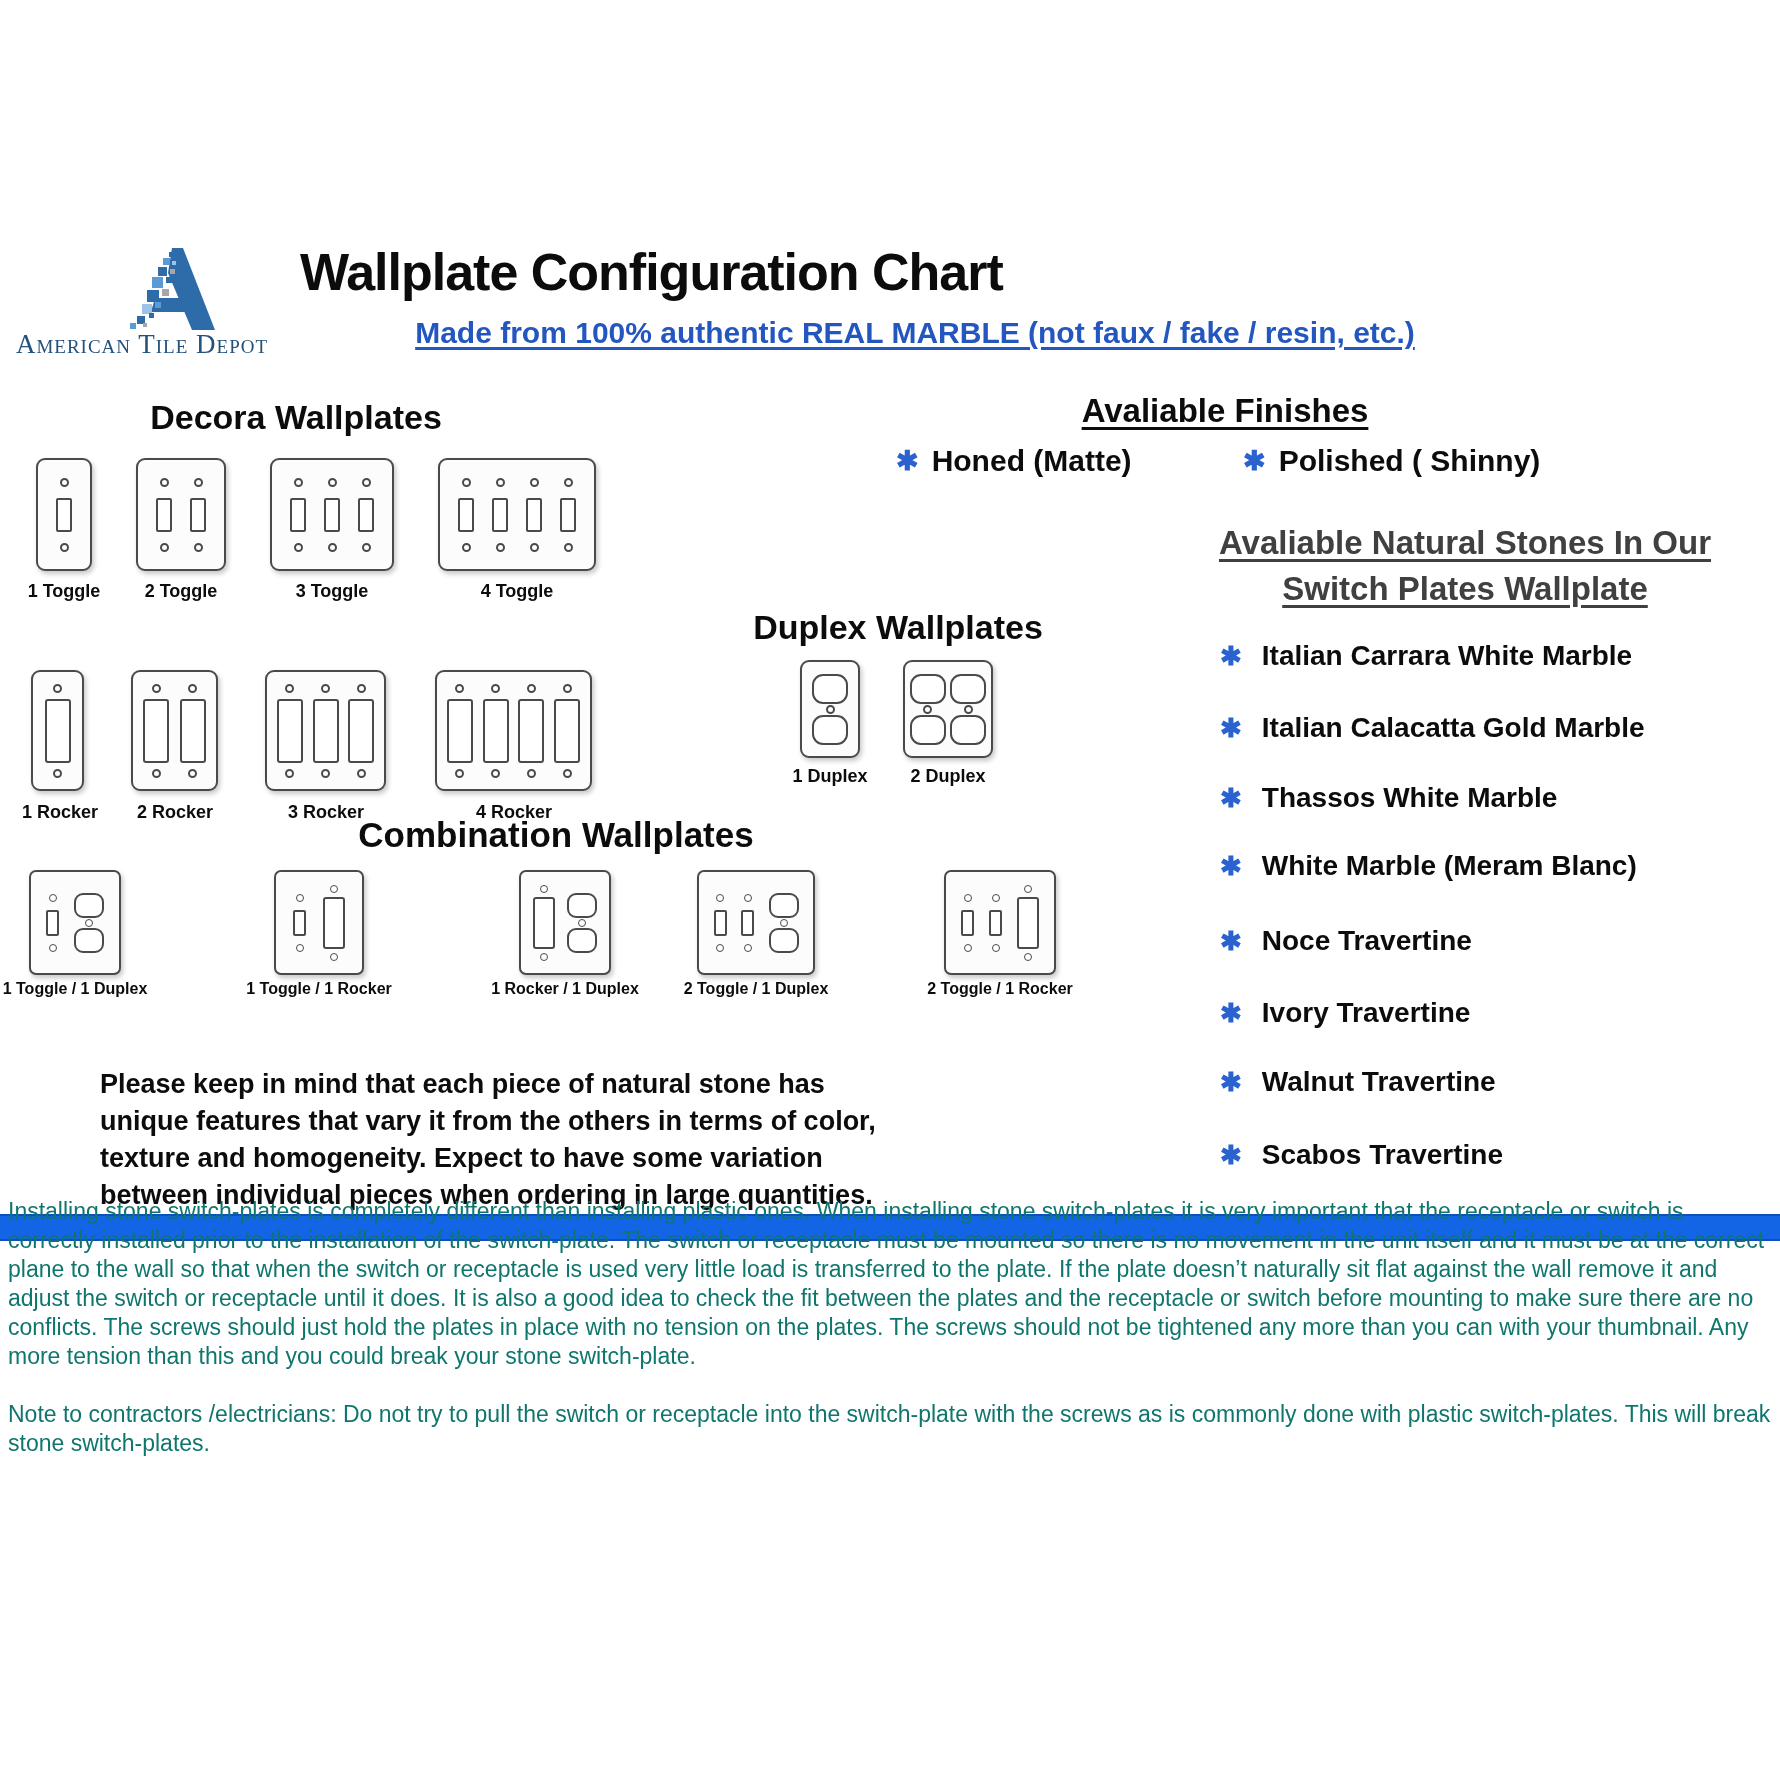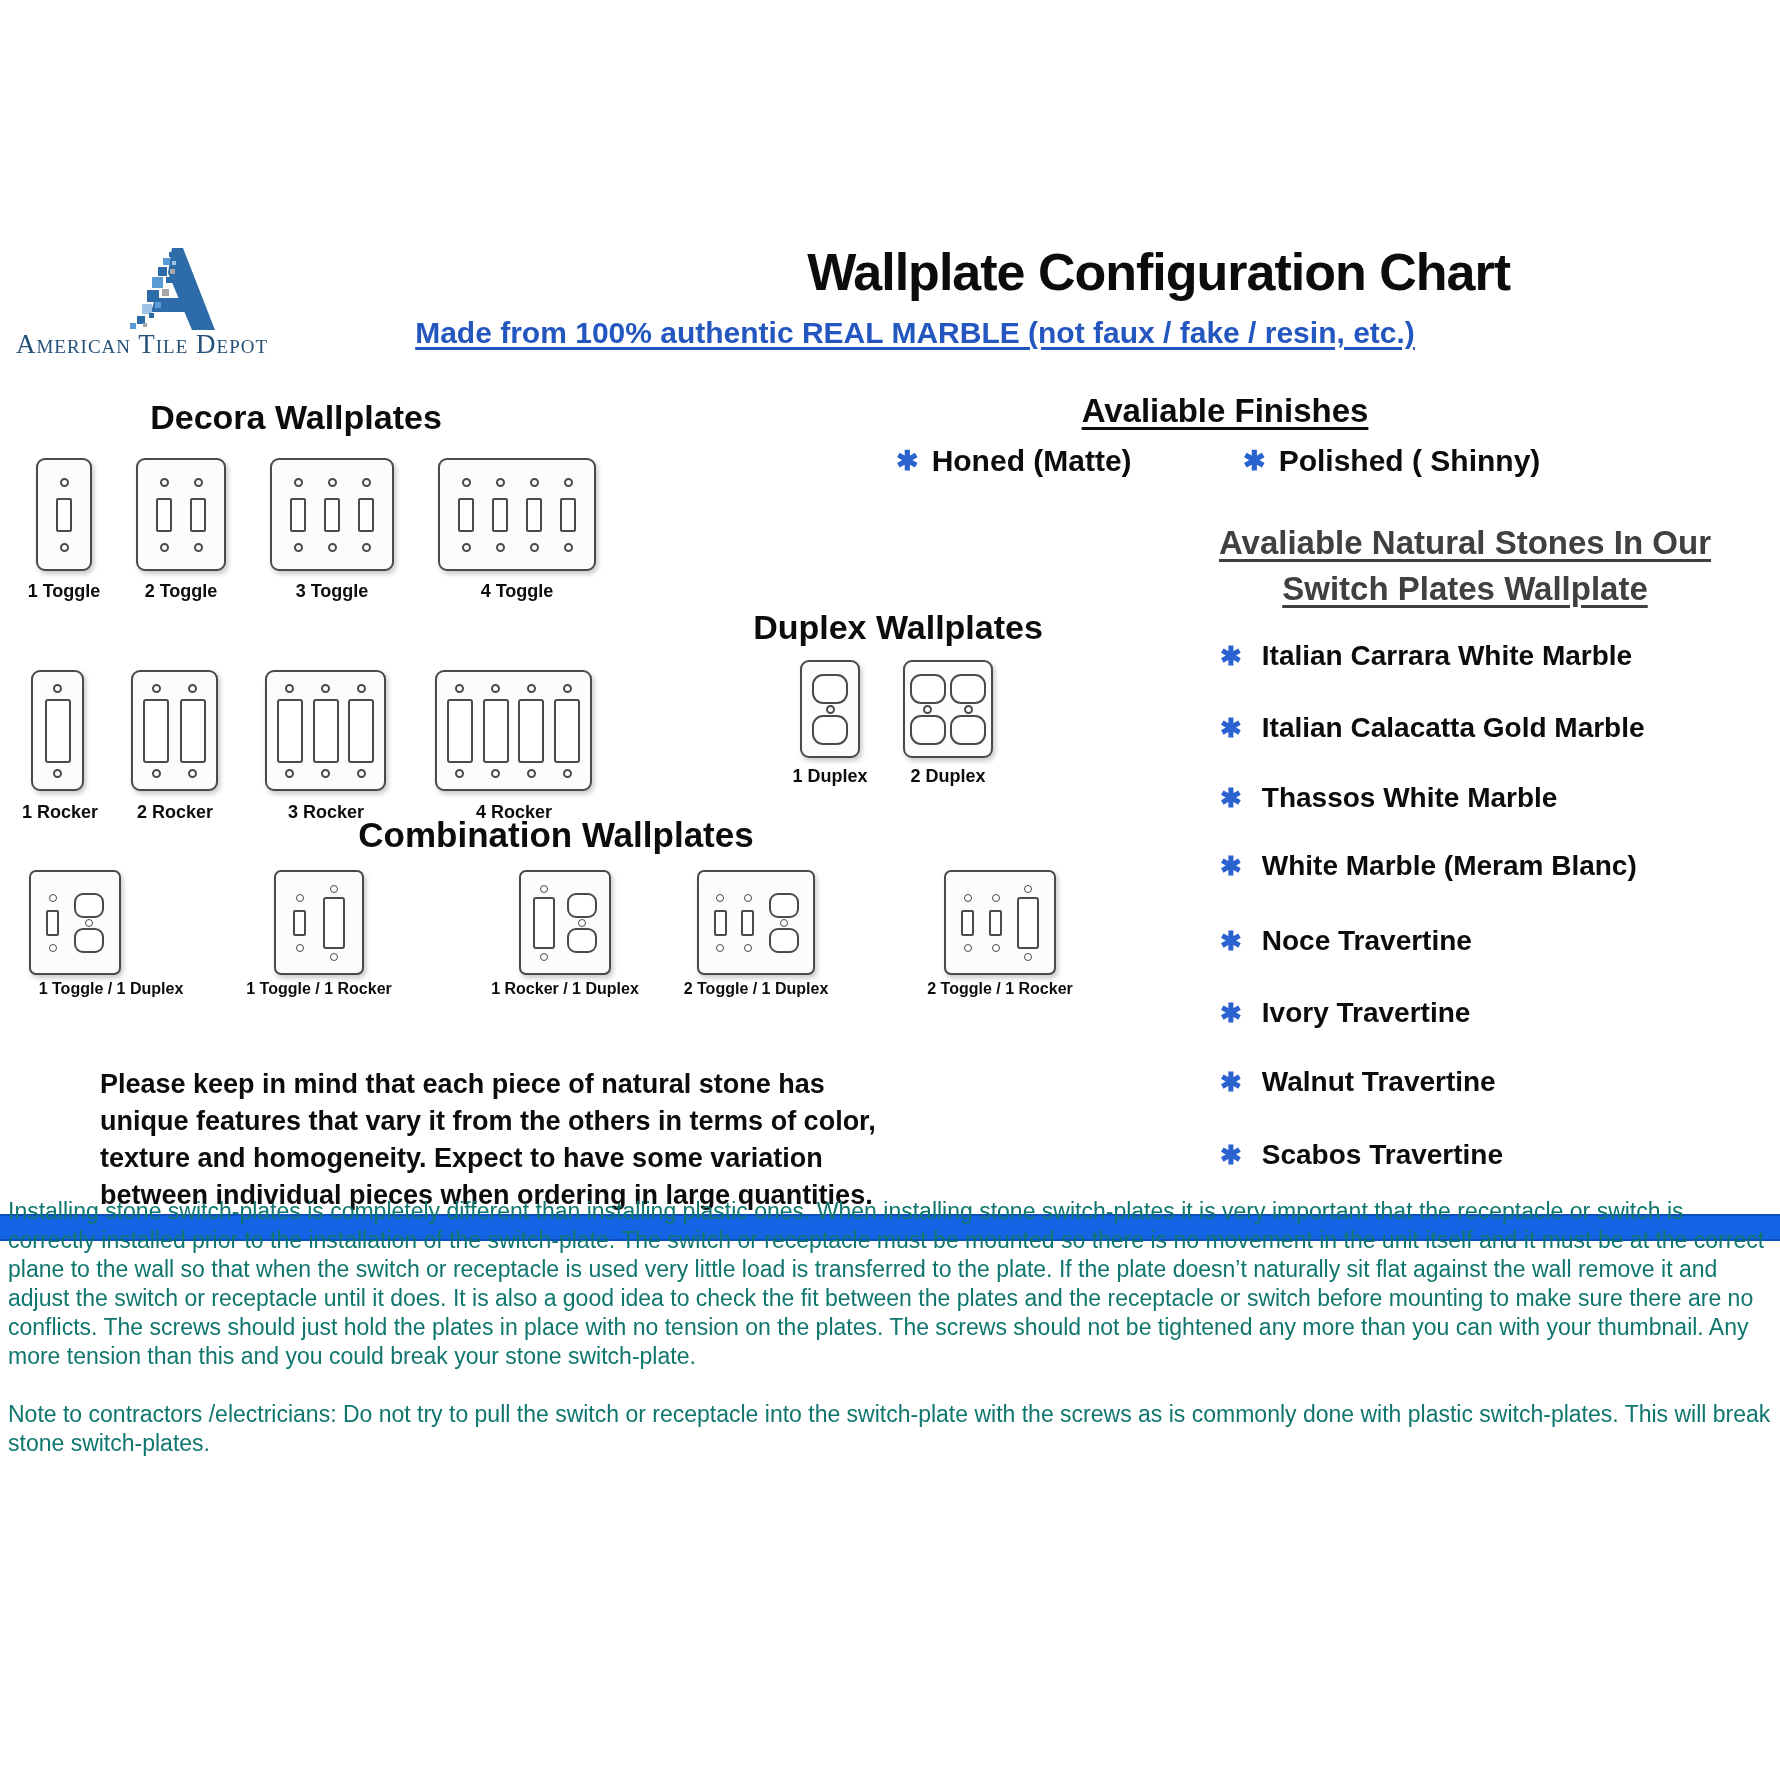--- a/index.html
+++ b/index.html
@@ -3,21 +3,21 @@
 <meta charset="utf-8">
 <style>
   html,body{margin:0;padding:0;background:#ffffff;}
   #page{position:relative;width:1780px;height:1780px;background:#ffffff;overflow:hidden;
         font-family:"Liberation Sans", sans-serif;color:#111;}
 
   
   #logo-text{position:absolute;left:8px;top:329px;width:268px;text-align:center;
              font-family:"Liberation Serif", serif;font-variant:small-caps;
              font-size:27px;letter-spacing:1px;color:#24517a;}
-  #title{position:absolute;left:300px;top:242px;width:1210px;text-align:right;
+  #title{position:absolute;left:300px;top:242px;width:1210px;text-align:left;
          font-size:52px;font-weight:bold;letter-spacing:-1px;color:#0c0c0c;}
   #subtitle{position:absolute;left:310px;top:316px;width:1210px;text-align:center;
             font-size:30px;font-weight:bold;color:#2456c0;}
   #subtitle span{text-decoration:underline;text-decoration-thickness:3px;text-underline-offset:4px;}
 
   
   .sec-h{position:absolute;font-weight:bold;text-align:center;color:#0c0c0c;}
   #toggle-h{left:46px;top:398px;width:500px;font-size:34px;}
   #rocker-h{left:49px;top:608px;width:500px;font-size:34px;}
   #duplex-h{left:648px;top:608px;width:500px;font-size:34px;}
@@ -318,21 +318,21 @@
         <div class="screw"></div>
         <div class="tslot"></div>
         <div class="screw"></div>
       </div>
       <div class="rcol">
         <div class="screw"></div>
         <div class="rslot"></div>
         <div class="screw"></div>
       </div>
     </div>
-  <div class="plabel sm" style="left:0px;top:980px;width:150px;margin-left:36px;">1 Toggle / 1 Duplex</div>
+  <div class="plabel sm" style="left:0px;top:980px;width:150px;">1 Toggle / 1 Duplex</div>
   <div class="plabel sm" style="left:224px;top:980px;width:190px;">1 Toggle / 1 Rocker</div>
   <div class="plabel sm" style="left:470px;top:980px;width:190px;">1 Rocker / 1 Duplex</div>
   <div class="plabel sm" style="left:661px;top:980px;width:190px;">2 Toggle / 1 Duplex</div>
   <div class="plabel sm" style="left:905px;top:980px;width:190px;">2 Toggle / 1 Rocker</div>
 
   <div id="finishes-h" class="sec-h">
     <span class="uline">Avaliable Finishes</span>
   </div>
   <div class="fin-item" style="left:896px;">
     <span class="star">✱</span>

